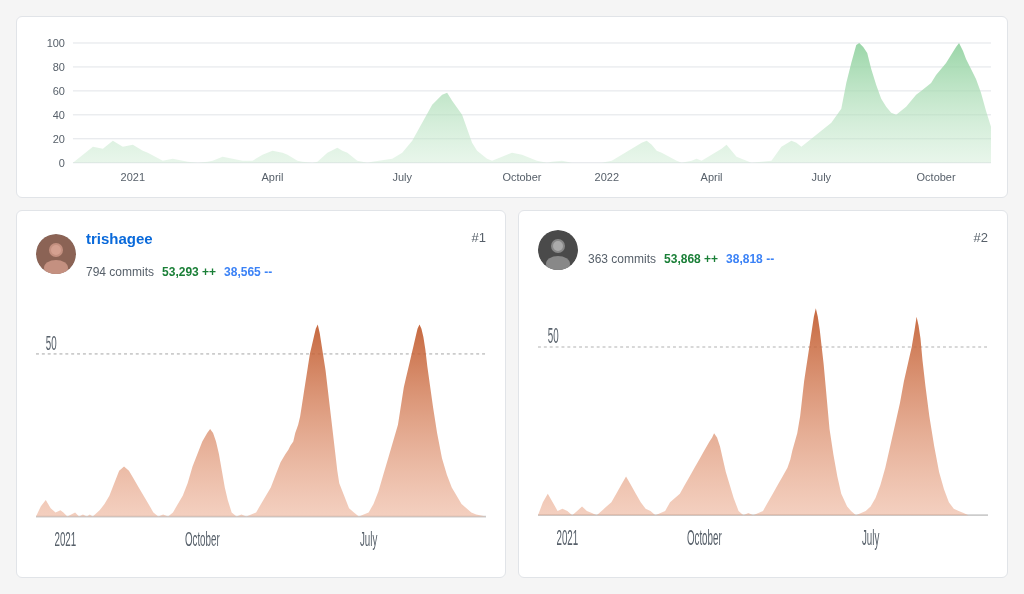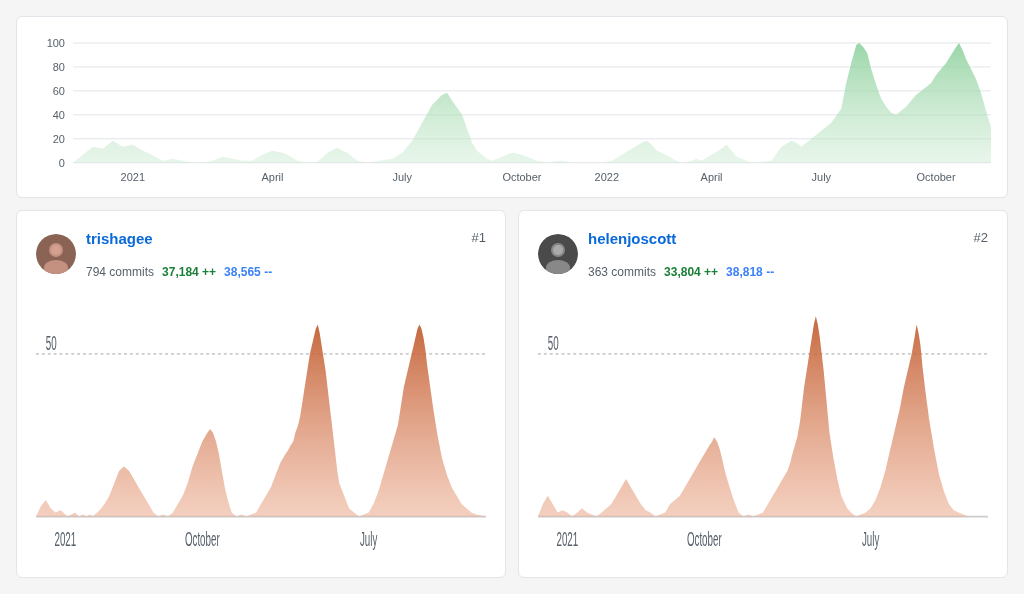--- a/index.html
+++ b/index.html
@@ -195,21 +195,21 @@
             <circle cx="20" cy="20" r="20" fill="#8B6355"></circle>
             <circle cx="20" cy="16" r="7" fill="#c49080"></circle>
             <ellipse cx="20" cy="34" rx="12" ry="8" fill="#c49080"></ellipse>
             <circle cx="20" cy="16" r="5" fill="#d4a090"></circle>
           </svg>
         </div>
         <div class="contributor-info">
           <span class="contributor-name">trishagee</span>
           <div class="contributor-stats">
             <span>794 commits</span>
-            <span class="stat-additions">37,184 ++</span>
+            <span class="stat-additions">53,293 ++</span>
             <span class="stat-deletions">38,565 --</span>
           </div>
         </div>
         <span class="rank-badge">#1</span>
       </div>
       <div class="contributor-chart">
         <svg viewBox="0 0 460 130" preserveAspectRatio="none" xmlns="http://www.w3.org/2000/svg">
 
           <line x1="0" y1="32" x2="460" y2="32" stroke="#ccc" stroke-width="0.8" stroke-dasharray="3,3"></line>
           <text x="10" y="30" font-size="10" fill="#57606a">50</text>
@@ -254,24 +254,23 @@
       <div class="contributor-header">
         <div class="avatar">
           <svg viewBox="0 0 40 40" xmlns="http://www.w3.org/2000/svg">
             <circle cx="20" cy="20" r="20" fill="#4a4a4a"></circle>
             <circle cx="20" cy="16" r="7" fill="#888"></circle>
             <ellipse cx="20" cy="34" rx="12" ry="8" fill="#888"></ellipse>
             <circle cx="20" cy="16" r="5" fill="#aaa"></circle>
           </svg>
         </div>
         <div class="contributor-info">
-          <span class="contributor-name">helenjoscott</span>
           <div class="contributor-stats">
             <span>363 commits</span>
-            <span class="stat-additions">33,804 ++</span>
+            <span class="stat-additions">53,868 ++</span>
             <span class="stat-deletions">38,818 --</span>
           </div>
         </div>
         <span class="rank-badge">#2</span>
       </div>
       <div class="contributor-chart">
         <svg viewBox="0 0 460 130" preserveAspectRatio="none" xmlns="http://www.w3.org/2000/svg">
 
           <line x1="0" y1="32" x2="460" y2="32" stroke="#ccc" stroke-width="0.8" stroke-dasharray="3,3"></line>
           <text x="10" y="30" font-size="10" fill="#57606a">50</text>

